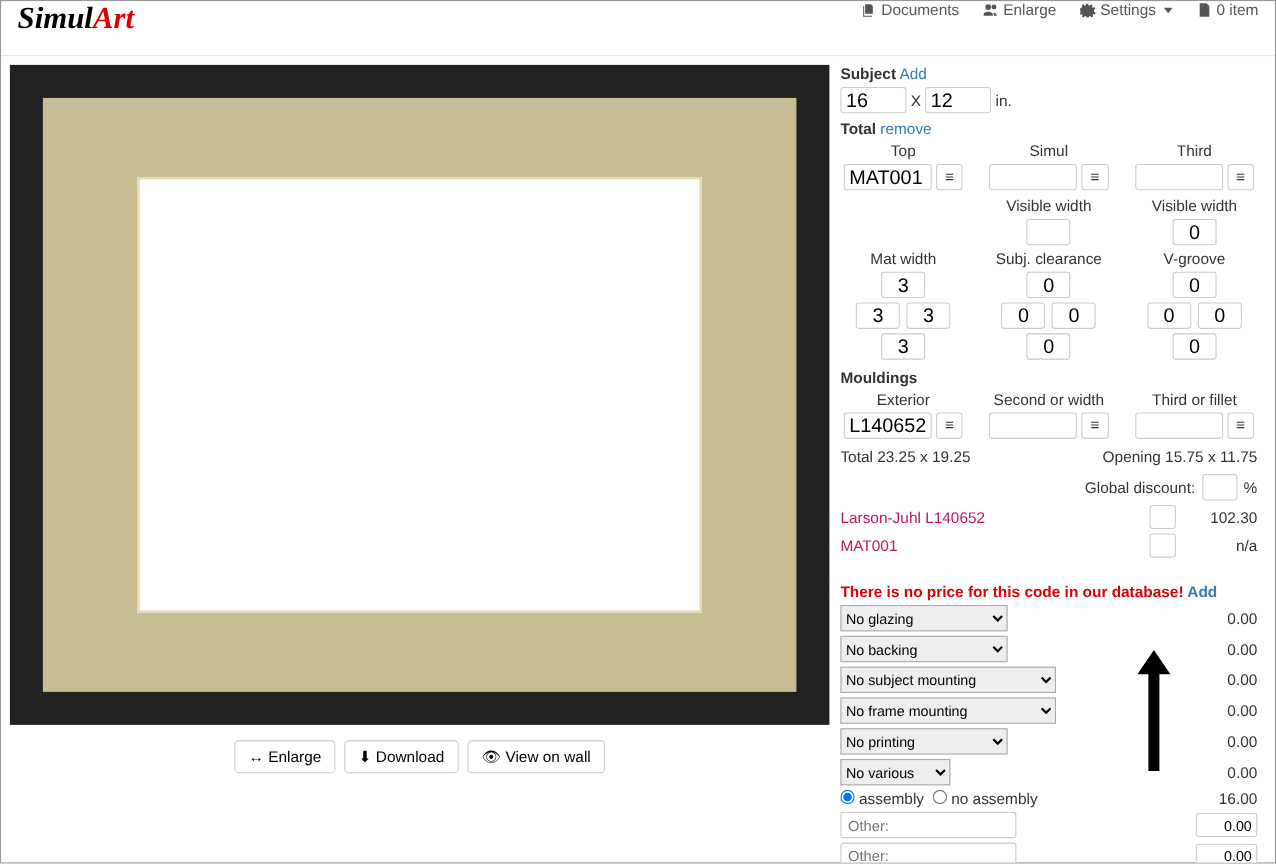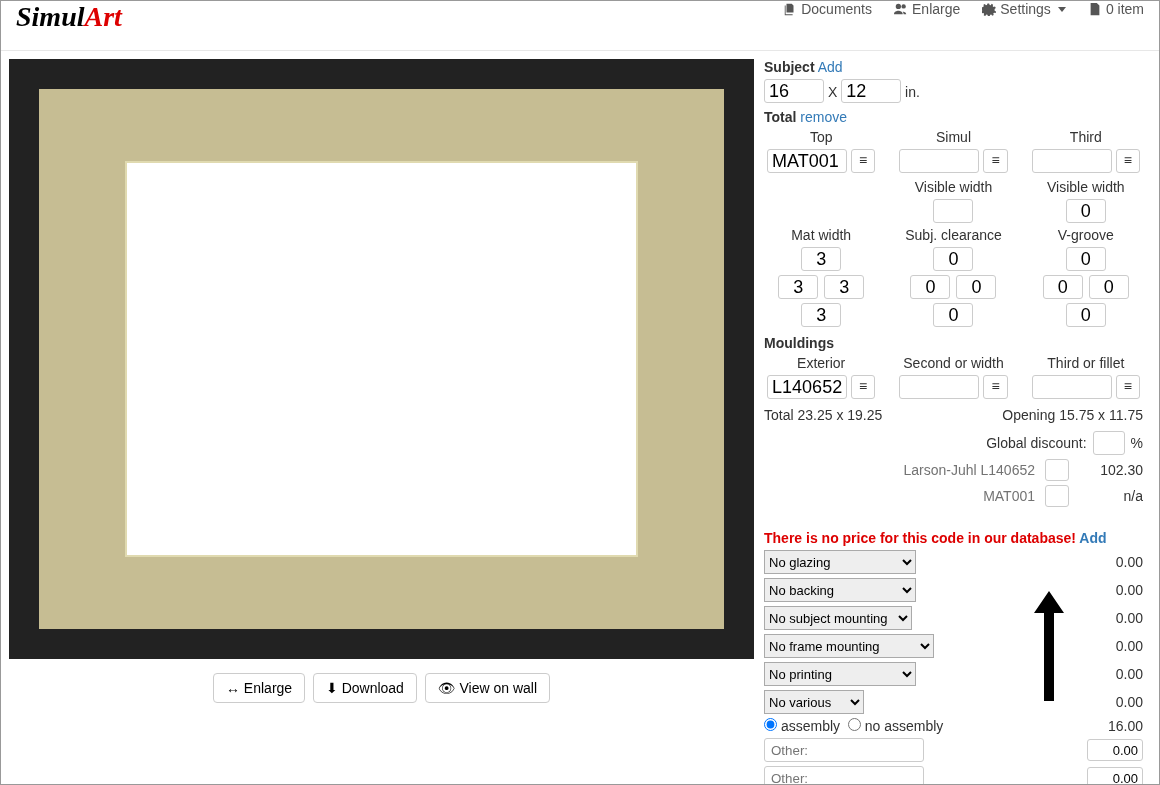--- a/index.html
+++ b/index.html
@@ -25,21 +25,21 @@
 .input-wider { width:80px; }
 .input-tiny { width:40px; text-align:center;}
 .hamburger { border:1px solid #ccc; border-radius:3px; padding:3px 7px; cursor:pointer; line-height:1; }
 .row3 { display:flex; gap:18px; margin-top:4px;}
 .col3 { flex:1; text-align:center; }
 .col3 .head { margin-bottom:4px; }
 .col3 .pair { display:flex; gap:4px; justify-content:center; }
 .pair-row { display:flex; gap:6px; justify-content:center; margin-top:4px;}
 select.sel { height:24px; border:1px solid #aaa; background:#eee; font-size:13px;}
 .priceline { display:flex; align-items:center; margin-top:4px;}
-.priceline .label { flex:1; color:#737373;text-align:right; }
+.priceline .label { flex:1; color:#be185d; }
 .priceline .chk { width:24px; height:22px; border:1px solid #ccc; border-radius:3px; margin: 0 10px;}
 .priceline .val { width:64px; text-align:right; }
 .warning { color:#d00; font-weight:bold; margin-top:23px;}
 .sel-row { display:flex; align-items:center; margin-top:4px;}
 .sel-row select { width:152px;}
 .other { border:1px solid #ccc; border-radius:3px; padding:3px 6px; color:#999; background:#fff; height:24px;}
 .total-row { display:flex; justify-content:space-between; margin-top:6px; text-decoration:underline;}
 .caret { display:inline-block; width:0; height:0; border-left:4px solid transparent; border-right:4px solid transparent; border-top:5px solid #555; margin-left:3px; vertical-align:middle;}
 .arrow-up { font-size:48px; line-height:0.6; position:absolute; right:90px; top:540px; pointer-events:none;}
 .relwrap { position:relative;}
@@ -248,27 +248,27 @@
         <span class="chk"></span>
       <span class="val">0.00</span>
     </div>
     <div class="sel-row">
       <select class="sel"><option>No backing</option></select>
       <span style="flex:1"></span>
         <span class="chk"></span>
       <span class="val">0.00</span>
     </div>
     <div class="sel-row">
-      <select class="sel" style="width:148px"><option>No subject mounting</option></select>
-      <span style="flex:1"></span>
-        <span class="chk"></span>
-      <span class="val">0.00</span>
-    </div>
-    <div class="sel-row">
-      <select class="sel" style="width:170px"><option>No frame mounting</option></select>
+      <select class="sel" style="width:196px"><option>No subject mounting</option></select>
+      <span style="flex:1"></span>
+        <span class="chk"></span>
+      <span class="val">0.00</span>
+    </div>
+    <div class="sel-row">
+      <select class="sel" style="width:196px"><option>No frame mounting</option></select>
       <span style="flex:1"></span>
         <span class="chk"></span>
       <span class="val">0.00</span>
     </div>
     <div class="sel-row">
       <select class="sel"><option>No printing</option></select>
       <span style="flex:1"></span>
         <span class="chk"></span>
       <span class="val">0.00</span>
     </div>

